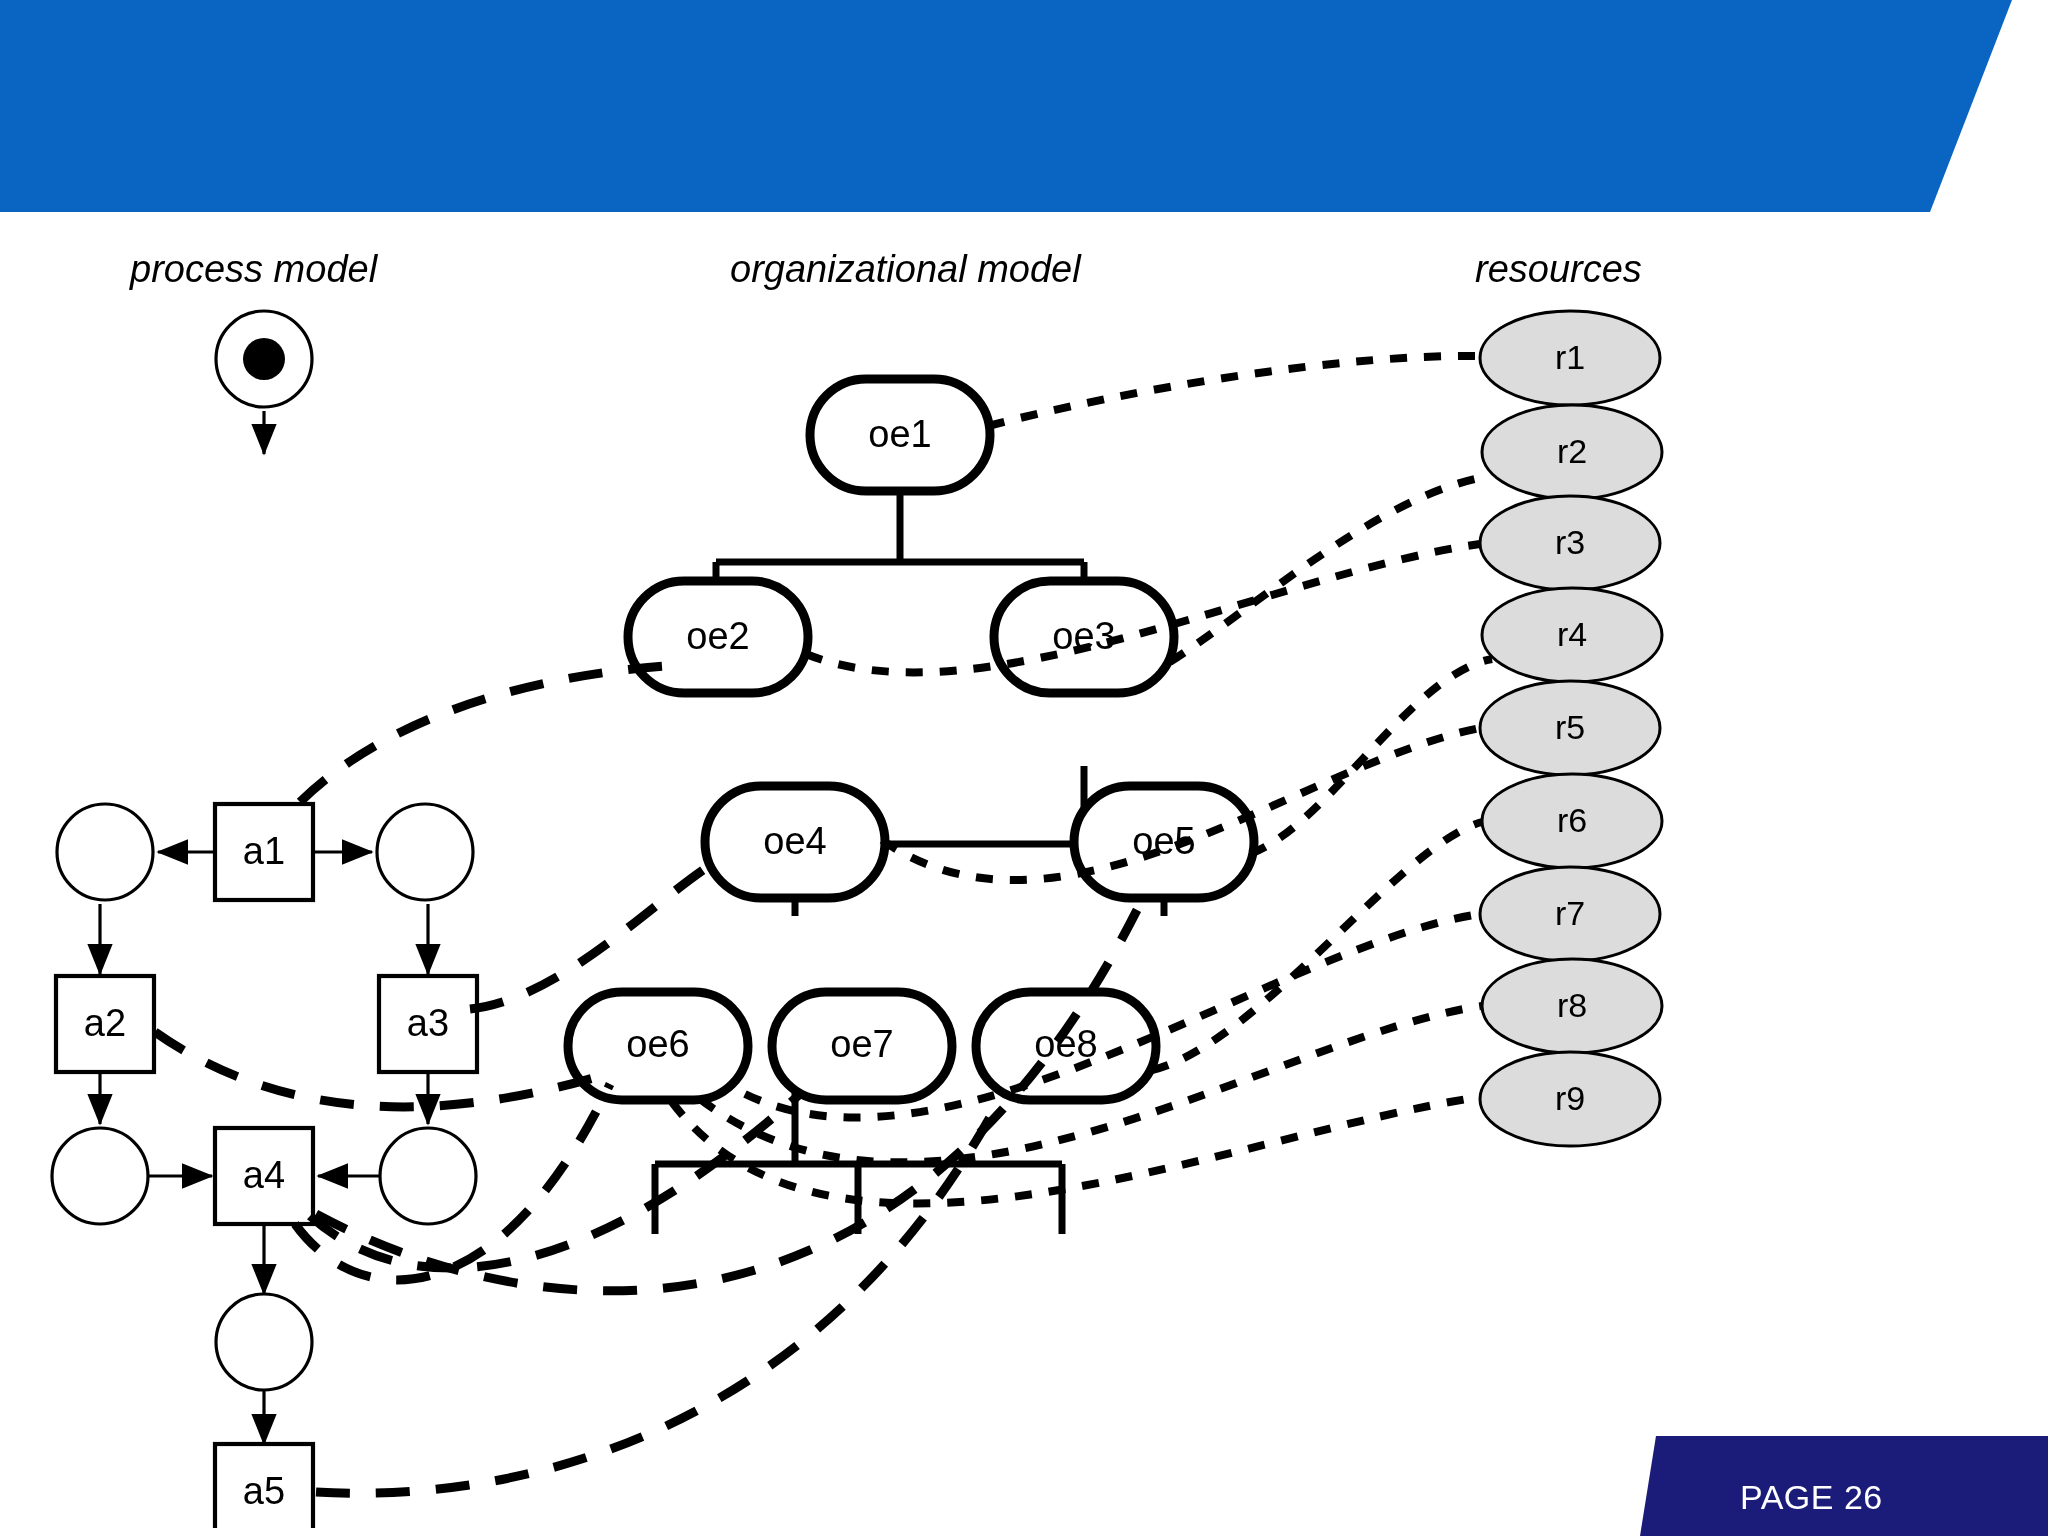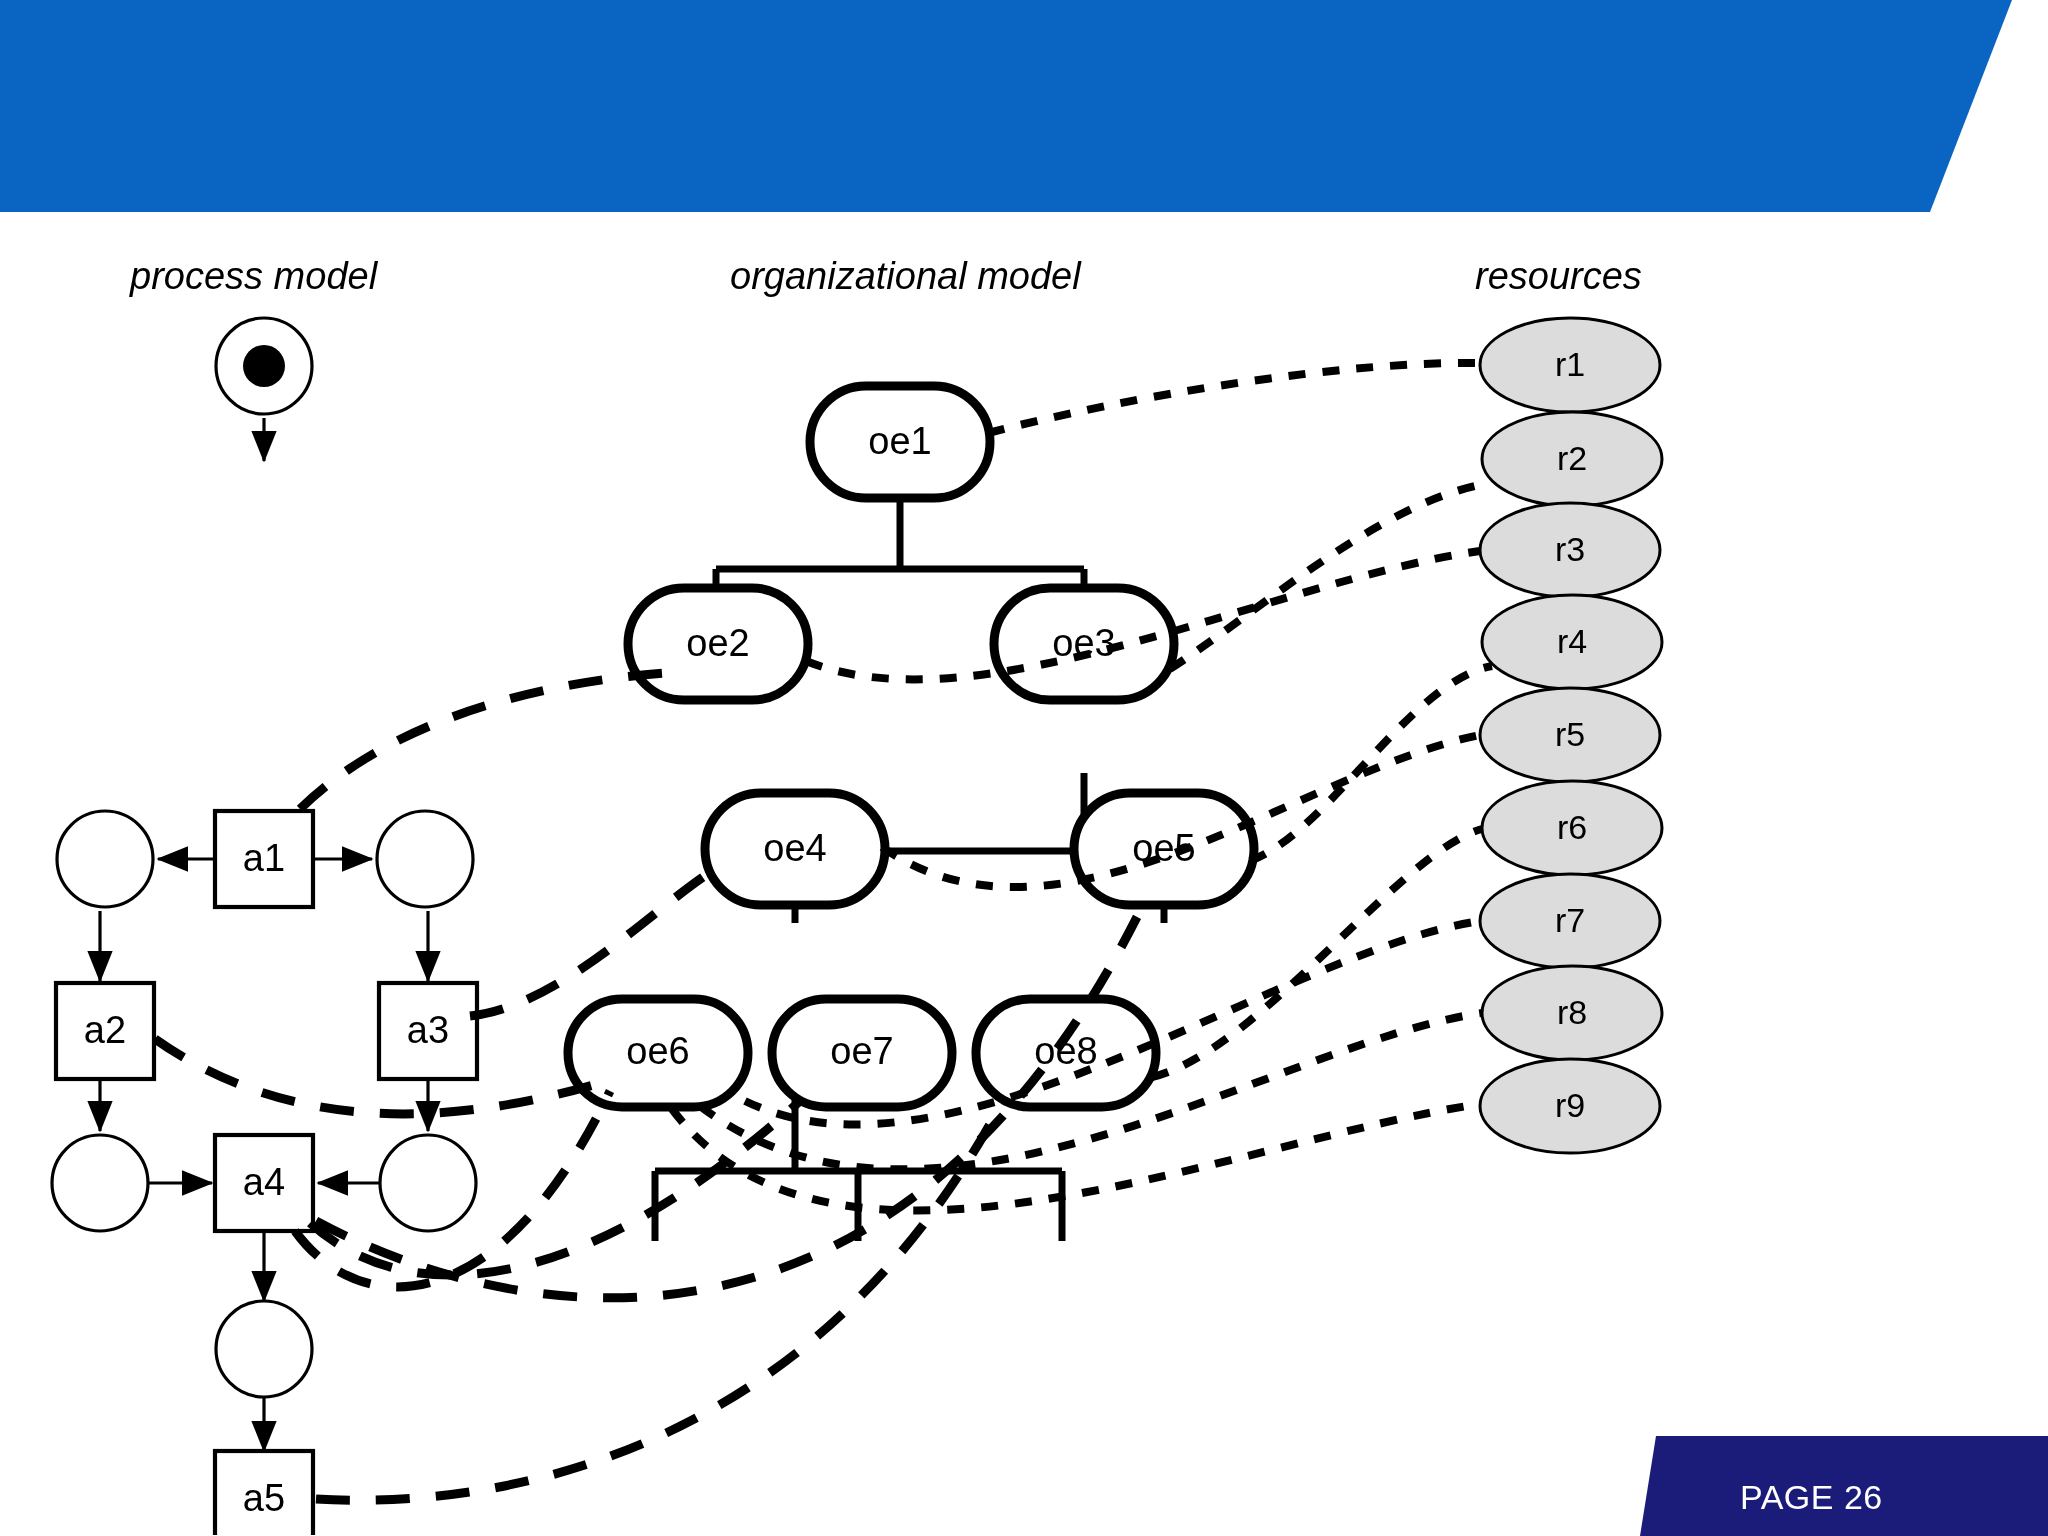--- a/index.html
+++ b/index.html
@@ -18,21 +18,21 @@
 
   
   .footer-band{position:absolute;left:1640px;top:1436px;width:408px;height:100px;
     background:#1b1b7a;
     -webkit-clip-path:polygon(16px 0, 408px 0, 408px 100px, 0 100px);
     clip-path:polygon(16px 0, 408px 0, 408px 100px, 0 100px);}
   .page-label{position:absolute;left:1740px;top:1478px;width:290px;
     color:#ffffff;font-size:34px;letter-spacing:0.5px;}
 
   
-  #diagram{position:absolute;left:0;top:211px;width:2048px;height:1324px;}
+  #diagram{position:absolute;left:0;top:204px;width:2048px;height:1324px;}
   svg{display:block;}
   .col-title{font-style:italic;font-size:38px;fill:#000000;
     font-family:"Liberation Sans",sans-serif;}
   .node-lbl{font-size:38px;fill:#000000;font-family:"Liberation Sans",sans-serif;
     text-anchor:middle;dominant-baseline:middle;}
   .res-lbl{font-size:34px;fill:#000000;font-family:"Liberation Sans",sans-serif;
     text-anchor:middle;dominant-baseline:middle;}
   .pn-place{fill:#ffffff;stroke:#000000;stroke-width:3.2;}
   .pn-trans{fill:#ffffff;stroke:#000000;stroke-width:4.2;}
   .pn-arc{stroke:#000000;stroke-width:3.2;fill:none;}

